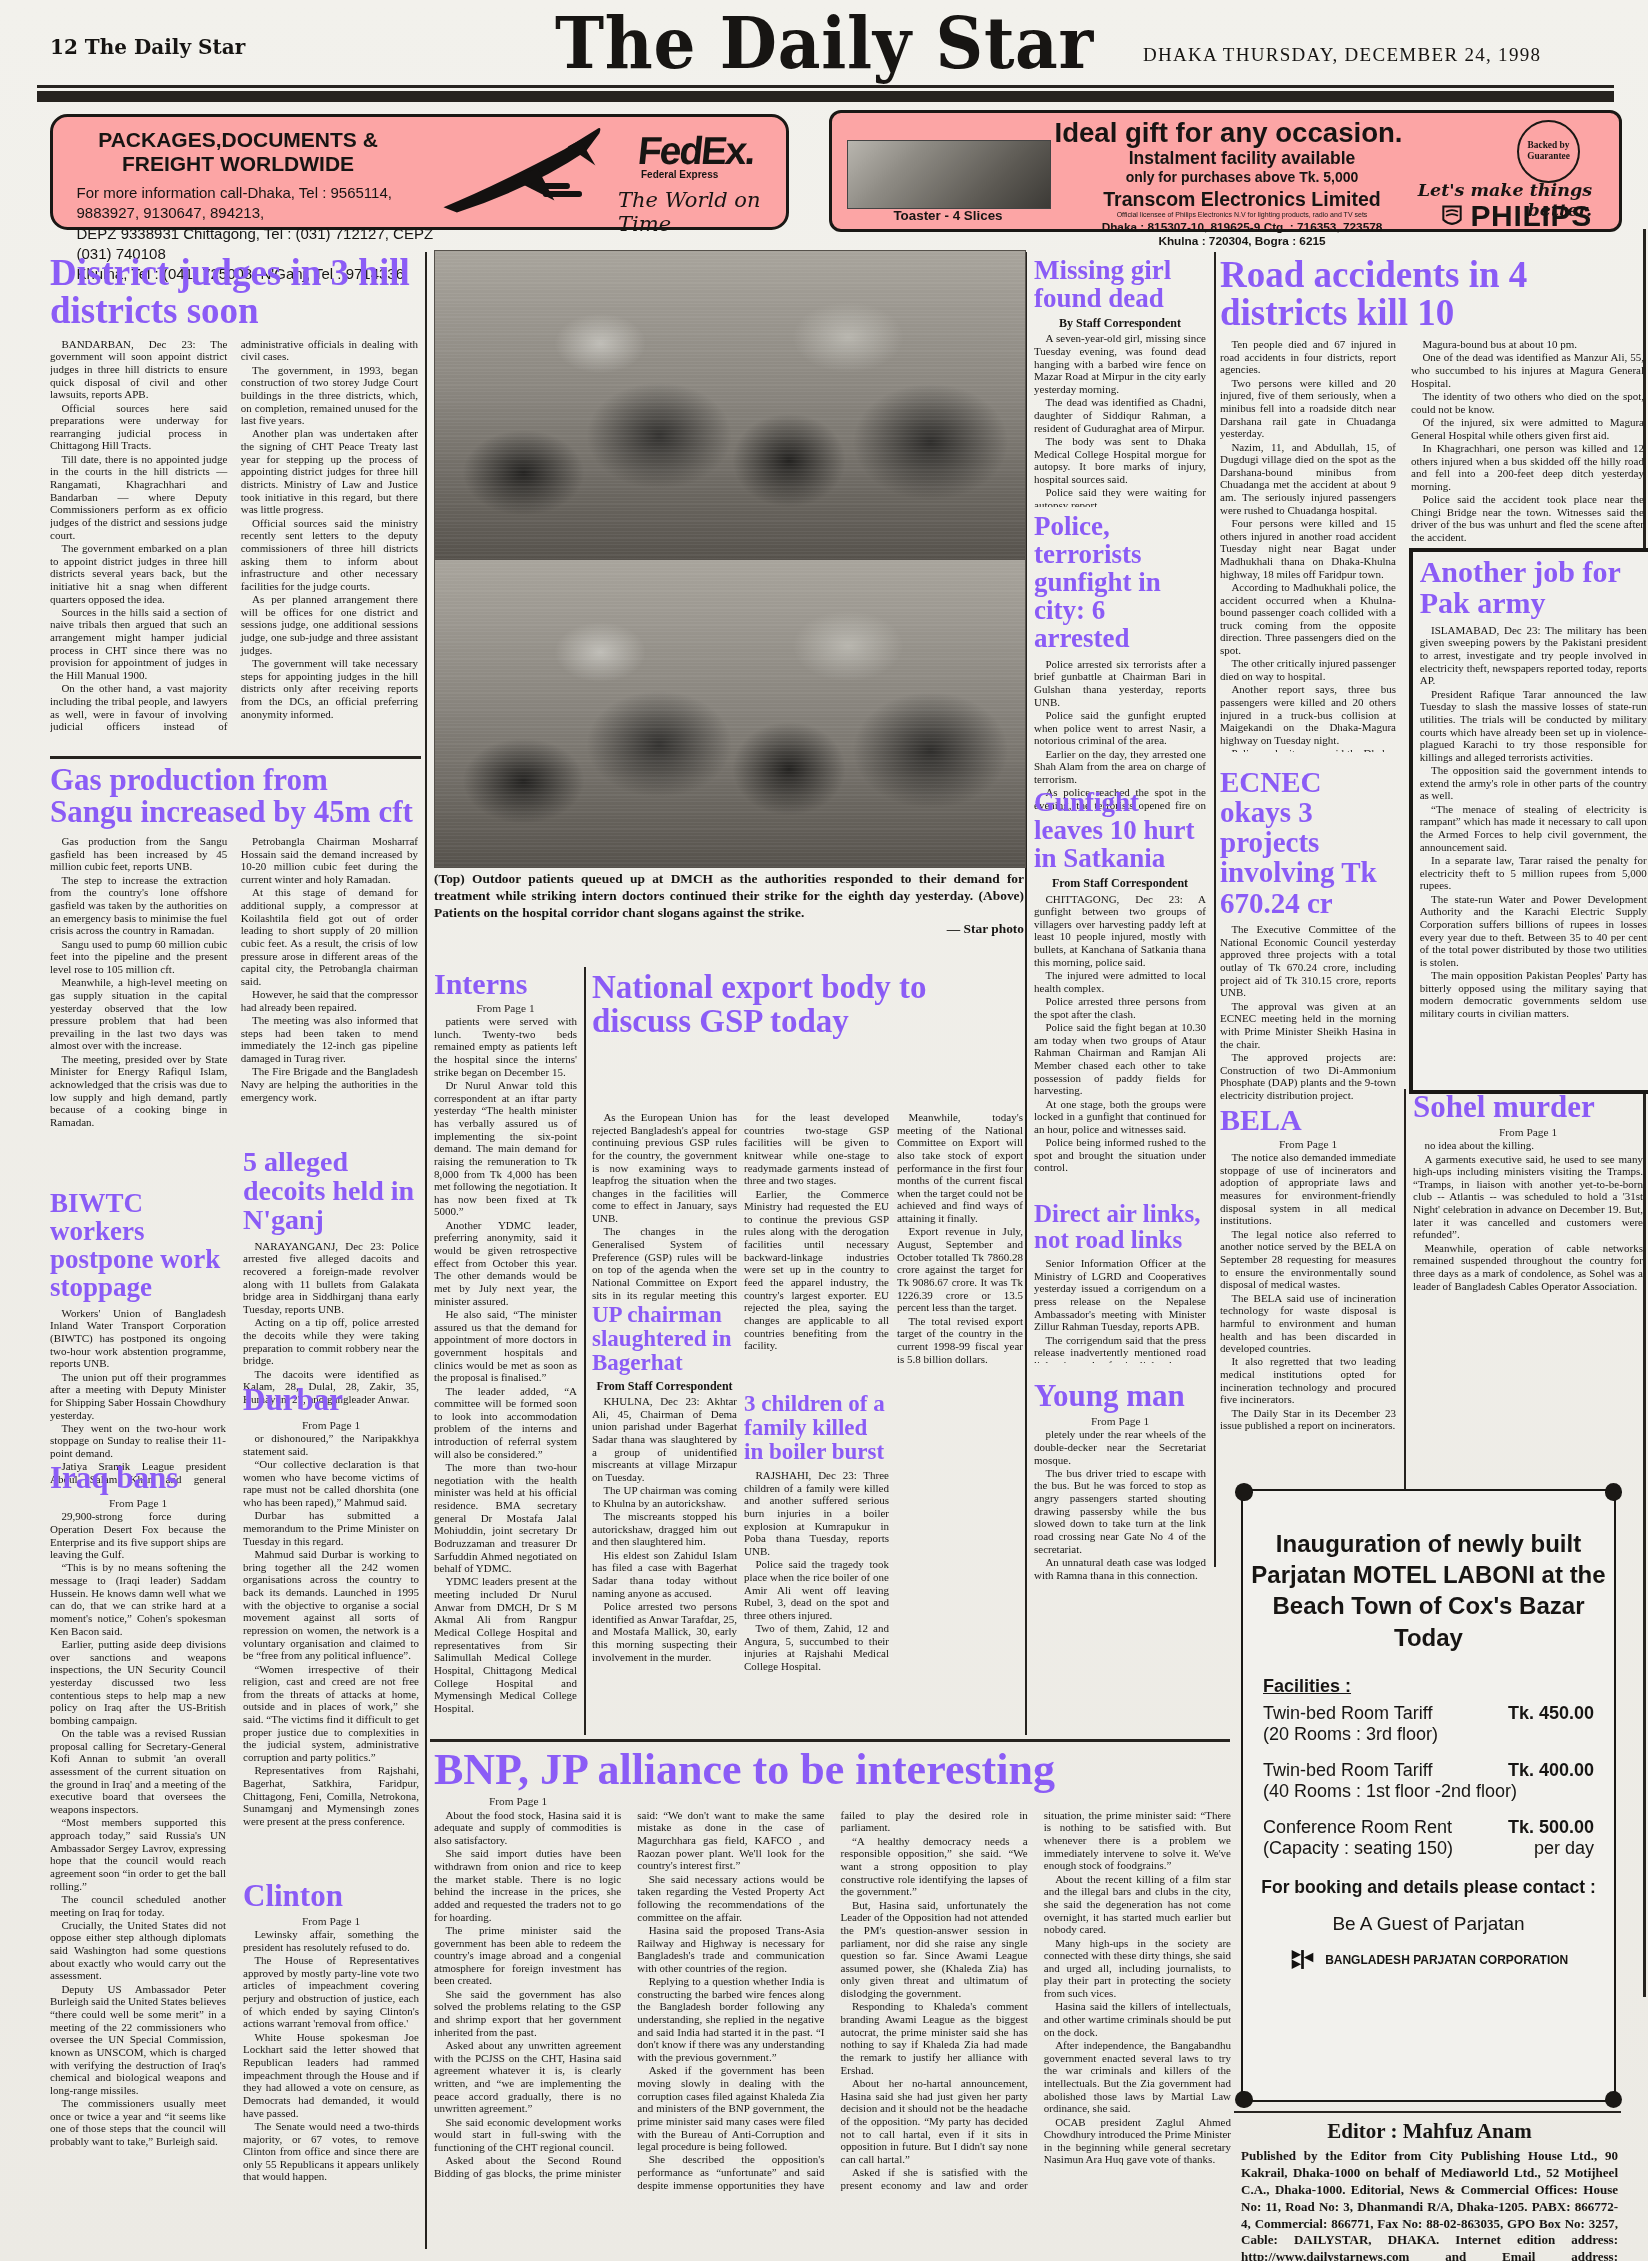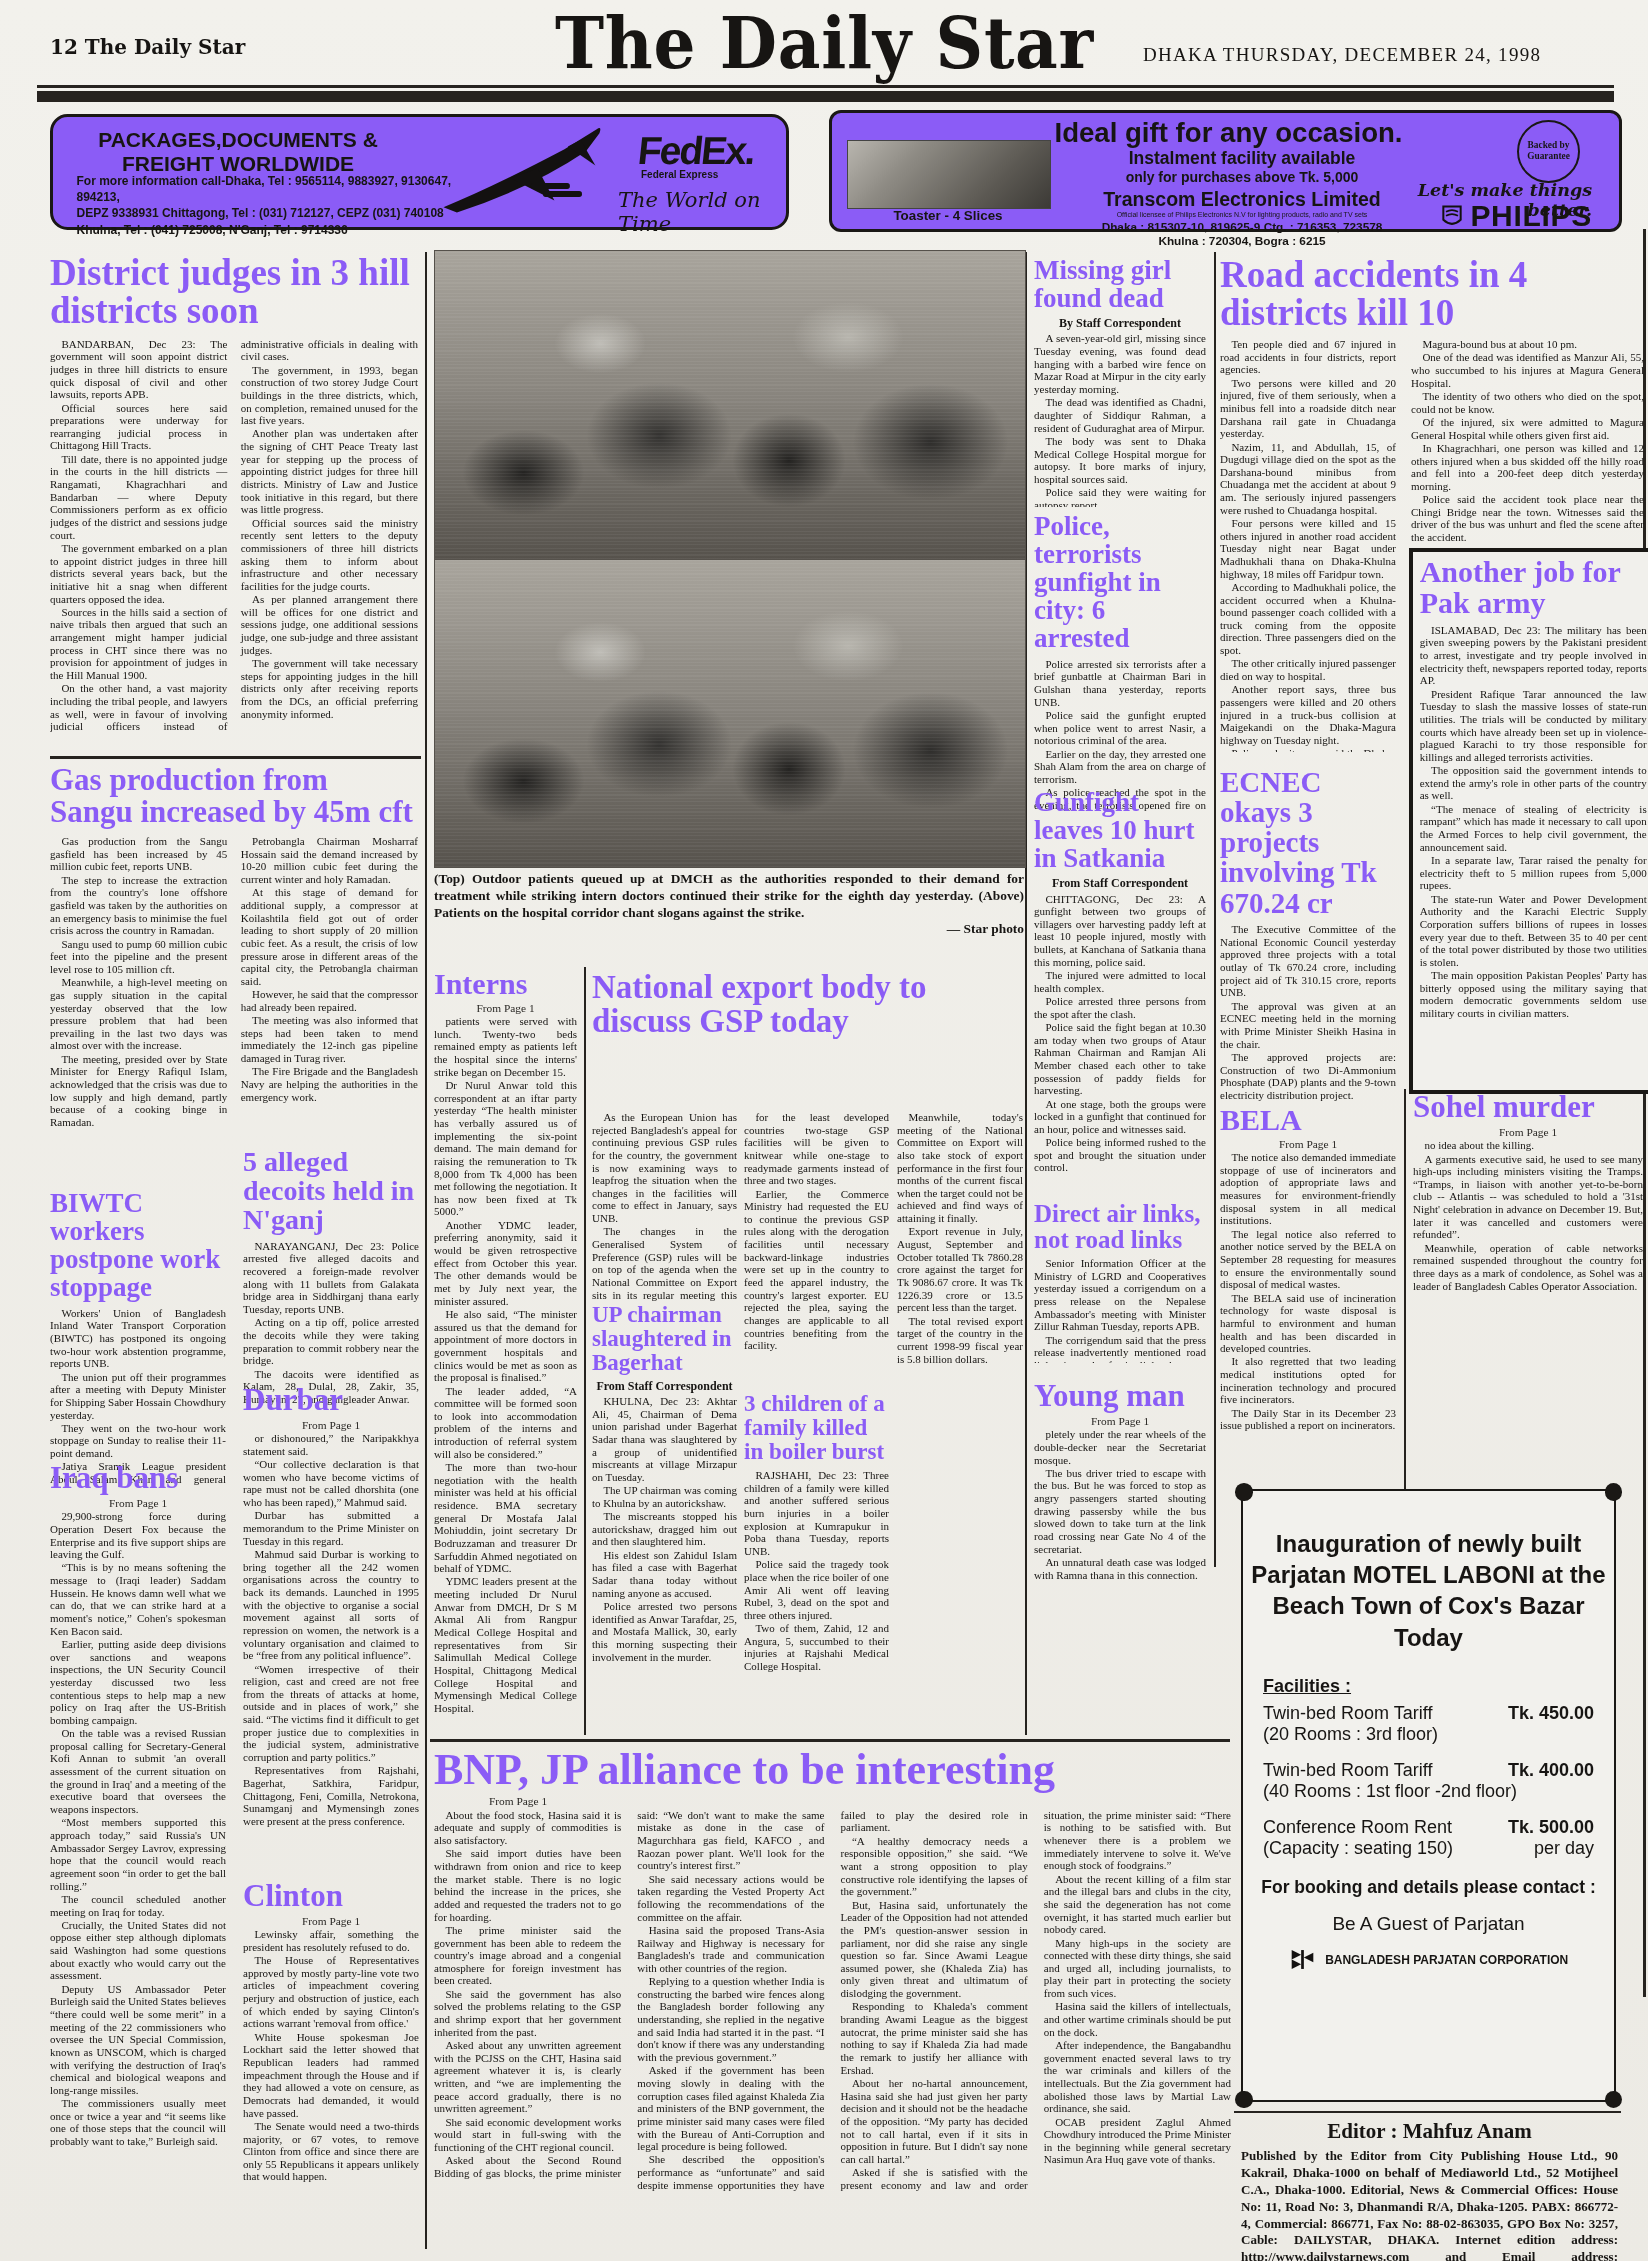--- a/index.html
+++ b/index.html
@@ -19,21 +19,21 @@
   .hl{font-family:"Liberation Serif",serif;font-weight:bold;text-align:left;line-height:1.04;margin:0;color:#8b5cf6;}
   .byline{font-weight:bold;text-align:center;font-size:12px;margin:4px 0 1.3px;}
   .cont{text-align:center;font-size:11.4px;margin:2.7px 0 1.3px;color:#2a2а25;color:#2a2825;}
   .body{font-size:11px;line-height:1.15;text-align:justify;overflow:hidden;}
   .body p{margin:0 0 0.7px 0;text-indent:11.4px;}
   .body p:first-child{text-indent:11.4px;}
   .cols2{column-count:2;column-gap:13.4px;}
   .cols4{column-count:4;column-gap:16px;}
   .boxed{border:4px solid #1a1815;}
   
-  .adbox{border:3.4px solid #1a1815;border-radius:17.5px;background:#8b5cf6;}
+  .adbox{border:3.4px solid #1a1815;border-radius:17.5px;background:#fca5a5;}
   .sans{font-family:"Liberation Sans","DejaVu Sans",sans-serif;}
   .fedexlogo{font-family:"Liberation Sans",sans-serif;font-weight:bold;transform:skewX(-6deg);letter-spacing:-2px;}
   .script{font-style:italic;font-family:"DejaVu Serif",serif;}
   .photo{position:absolute;overflow:hidden;border:0.7px solid #55514b;
     background:
       radial-gradient(ellipse 87px 61px at 15% 72%, rgba(10,10,10,.75), transparent 70%),
       radial-gradient(ellipse 101px 74px at 38% 60%, rgba(20,20,20,.7), transparent 72%),
       radial-gradient(ellipse 81px 67px at 60% 68%, rgba(5,5,5,.72), transparent 70%),
       radial-gradient(ellipse 108px 81px at 84% 62%, rgba(15,15,15,.7), transparent 72%),
       radial-gradient(ellipse 61px 40px at 28% 30%, rgba(235,235,230,.5), transparent 75%),
@@ -54,21 +54,21 @@
 <div class="abs" style="left:1143px;top:44px;font-size:19px;letter-spacing:1.3px;">DHAKA  THURSDAY, DECEMBER  24, 1998</div>
 <div class="hline" style="left:37px;top:85px;width:1577px;height:2.7px;"></div>
 <div class="hline" style="left:37px;top:91px;width:1577px;height:11.4px;"></div>
 <div class="abs mast" style="left:0;right:0;top:4px;text-align:center;font-size:66px;z-index:2;">The Daily Star</div>
 
 <div class="abs adbox" style="left:50px;top:114px;width:733px;height:110px;">
   <div class="abs sans" style="left:23.5px;top:10.8px;width:323px;text-align:center;font-weight:bold;font-size:21px;line-height:1.15;">
     <div>PACKAGES,DOCUMENTS &amp;</div>
     <div>FREIGHT WORLDWIDE</div>
   </div>
-  <div class="abs sans" style="left:23.5px;top:56px;width:377px;font-size:12px;font-weight:bold;line-height:1.35;">
+  <div class="abs sans" style="left:23.5px;top:66px;width:377px;font-size:15px;font-weight:normal;line-height:1.35;">
     <div>For more information call-Dhaka, Tel : 9565114, 9883927, 9130647, 894213,</div>
     <div>DEPZ 9338931 Chittagong, Tel : (031) 712127, CEPZ (031) 740108</div>
     <div>Khulna, Tel : (041) 725008, N'Ganj, Tel : 9714336</div>
   </div>
   <svg class="abs" style="left:377px;top:4px;" width="195" height="101" viewBox="0 0 290 150">
     <path d="M20 128 Q90 100 200 42 L248 12 Q256 7 252 18 L232 45 Q150 100 40 136 Z" fill="#131110"></path>
     <polygon points="120,85 185,118 160,70" fill="#131110"></polygon>
     <polygon points="205,38 246,66 224,28" fill="#131110"></polygon>
     <rect x="150" y="92" width="58" height="9" rx="4" fill="#131110"></rect>
     <rect x="168" y="104" width="58" height="9" rx="4" fill="#131110"></rect>

